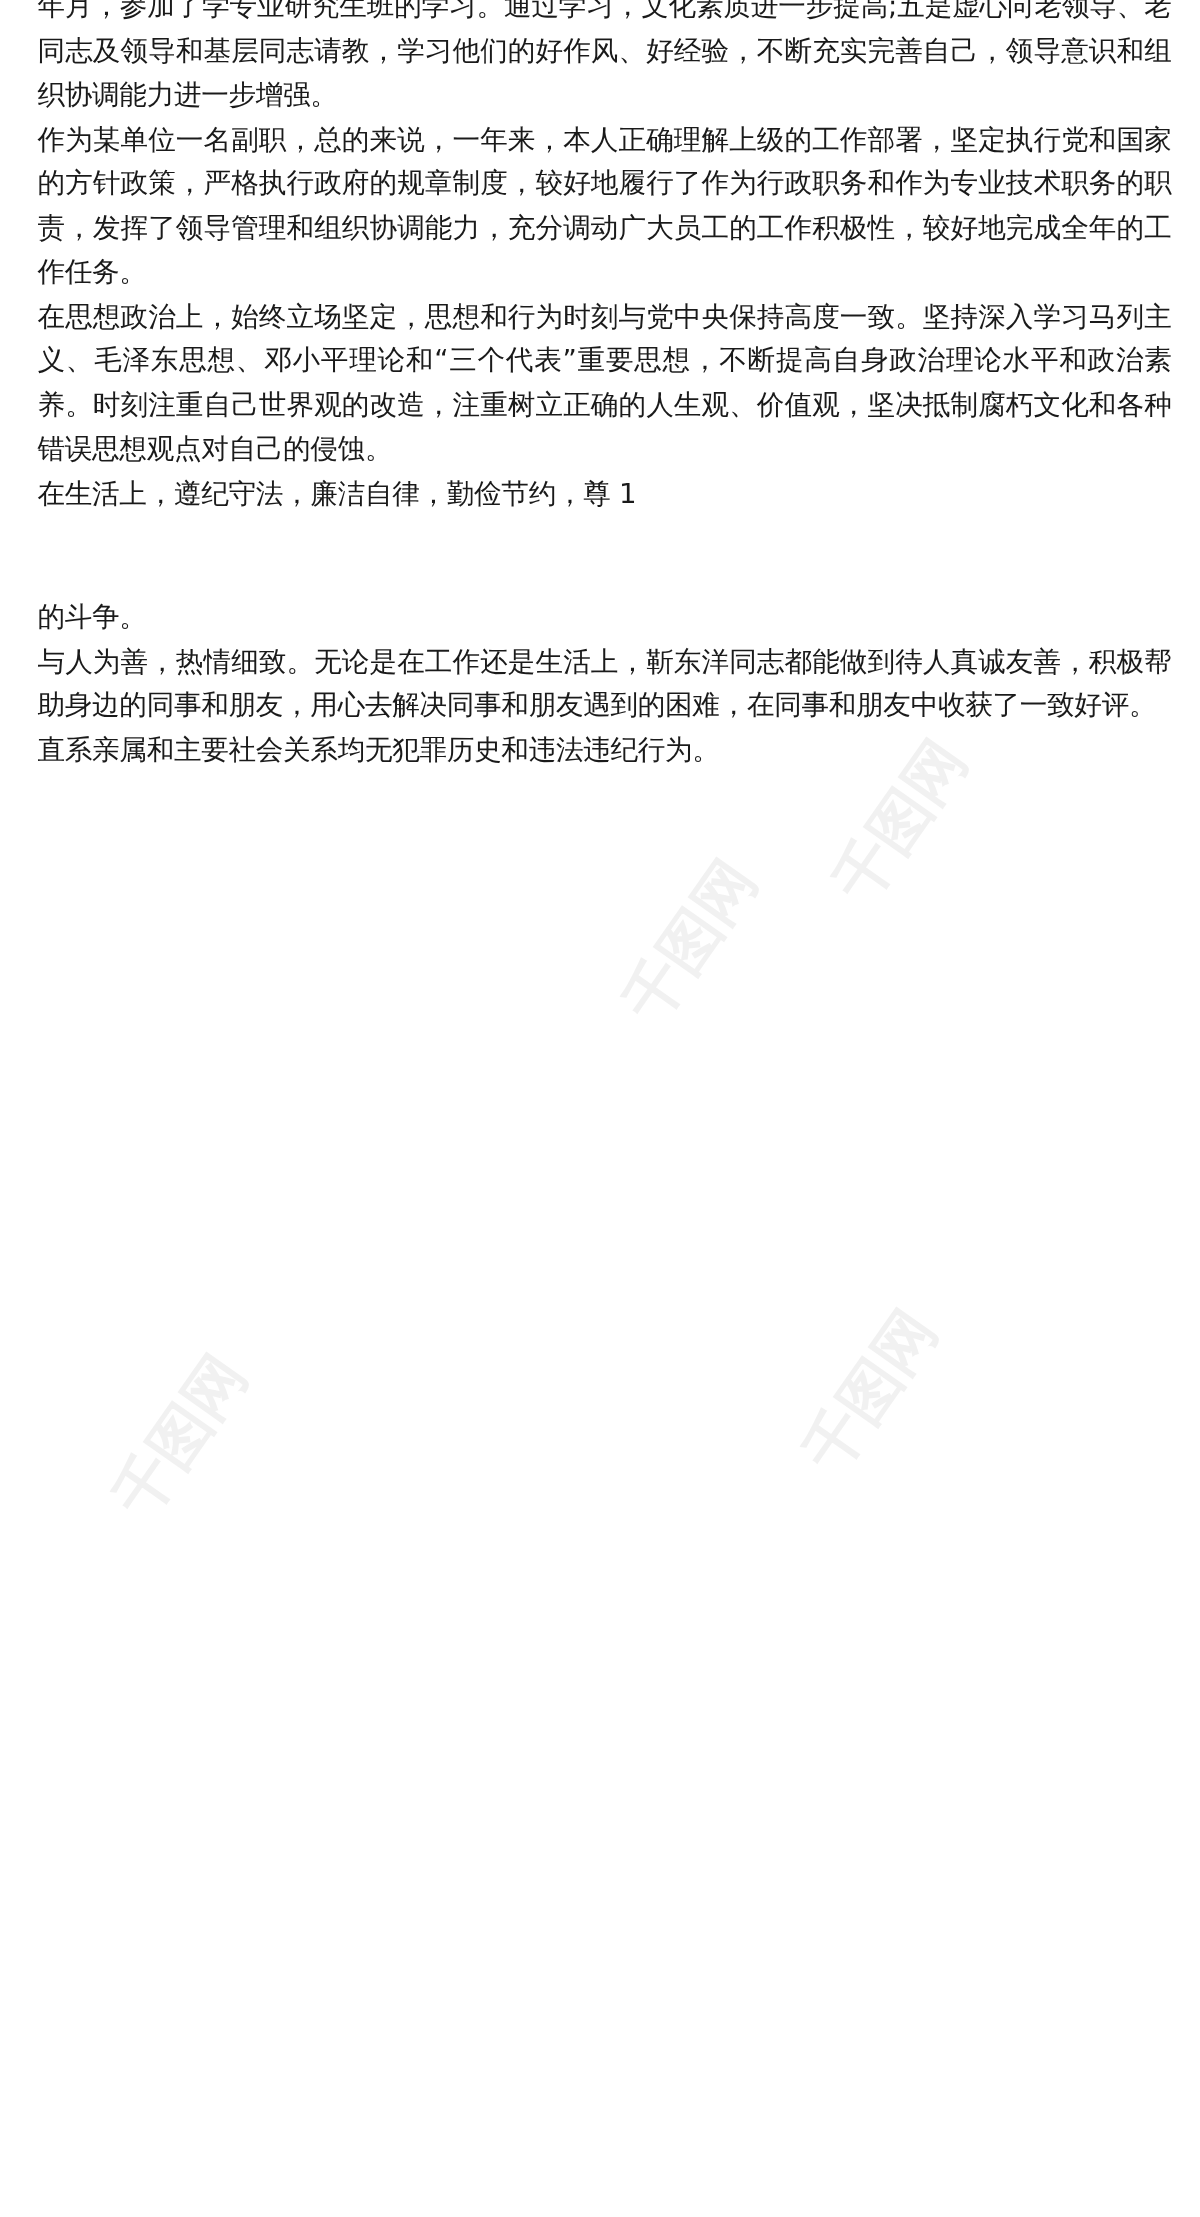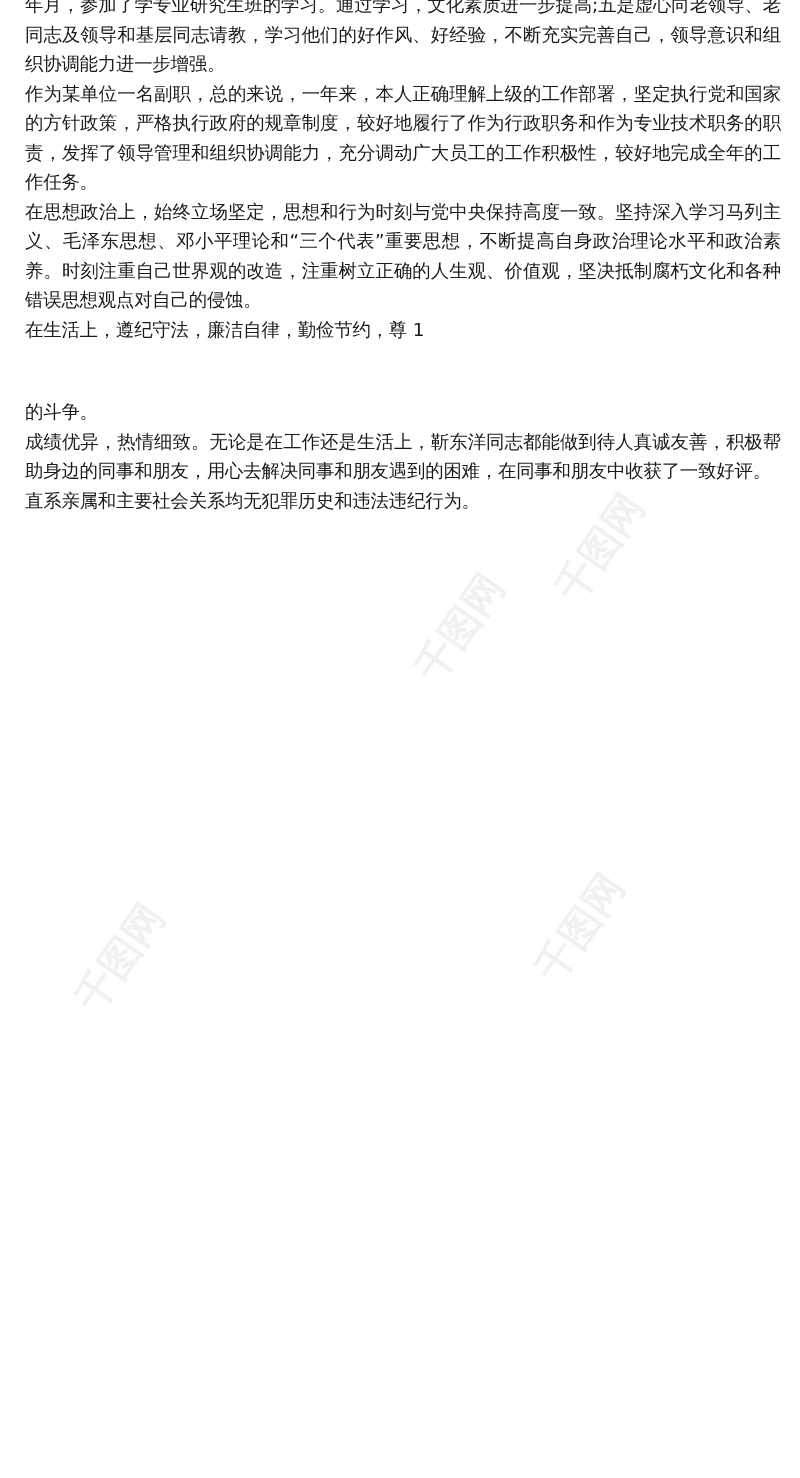--- a/index.html
+++ b/index.html
@@ -30,15 +30,15 @@
 
 <div class="doc">
   <p>年月，参加了学专业研究生班的学习。通过学习，文化素质进一步提高;五是虚心向老领导、老同志及领导和基层同志请教，学习他们的好作风、好经验，不断充实完善自己，领导意识和组织协调能力进一步增强。</p>
   <p>作为某单位一名副职，总的来说，一年来，本人正确理解上级的工作部署，坚定执行党和国家的方针政策，严格执行政府的规章制度，较好地履行了作为行政职务和作为专业技术职务的职责，发挥了领导管理和组织协调能力，充分调动广大员工的工作积极性，较好地完成全年的工作任务。</p>
   <p>在思想政治上，始终立场坚定，思想和行为时刻与党中央保持高度一致。坚持深入学习马列主义、毛泽东思想、邓小平理论和“三个代表”重要思想，不断提高自身政治理论水平和政治素养。时刻注重自己世界观的改造，注重树立正确的人生观、价值观，坚决抵制腐朽文化和各种错误思想观点对自己的侵蚀。</p>
   <p>在生活上，遵纪守法，廉洁自律，勤俭节约，尊 1</p>
 
   <div class="page-gap"></div>
 
   <p>的斗争。</p>
-  <p>成绩优异，热情细致。无论是在工作还是生活上，靳东洋同志都能做到待人真诚友善，积极帮助身边的同事和朋友，用心去解决同事和朋友遇到的困难，在同事和朋友中收获了一致好评。</p>
+  <p>与人为善，热情细致。无论是在工作还是生活上，靳东洋同志都能做到待人真诚友善，积极帮助身边的同事和朋友，用心去解决同事和朋友遇到的困难，在同事和朋友中收获了一致好评。</p>
   <p>直系亲属和主要社会关系均无犯罪历史和违法违纪行为。</p>
 </div>
 
 </body></html>

